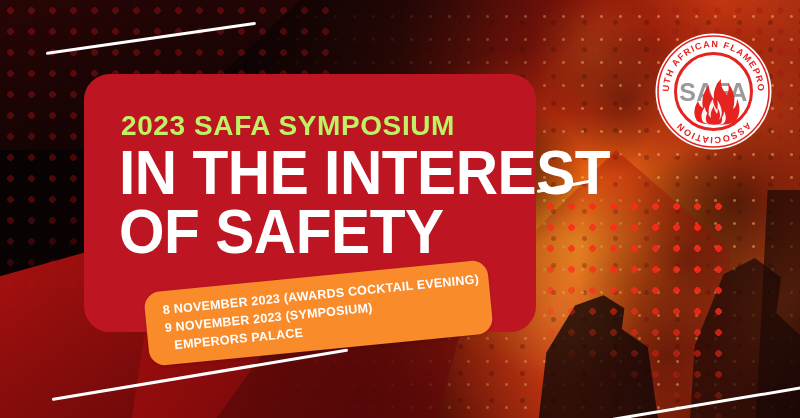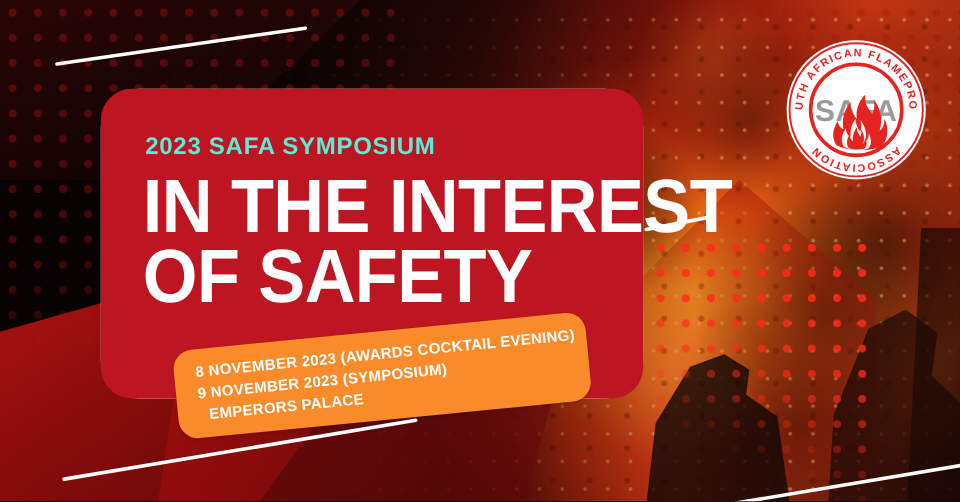--- a/index.html
+++ b/index.html
@@ -142,22 +142,22 @@
   .card{
     position:absolute;inset:0;
     background:#bd1622;
     border-radius:26px;
     border:6px solid #bd1622;
     box-sizing:border-box;
     overflow:visible;
   }
   .kicker{
     position:absolute;left:31px;top:32px;
-    color:#5eead4;
-    font-size:20px;
+    color:#bef264;
+    font-size:28px;
     font-weight:bold;
     letter-spacing:.6px;
     white-space:nowrap;
     line-height:1;
     text-align:right;
   }
   .headline{
     position:absolute;left:29px;top:63px;
     color:#fff;
     font-family:"Liberation Sans Narrow","Liberation Sans","DejaVu Sans Condensed",sans-serif;

